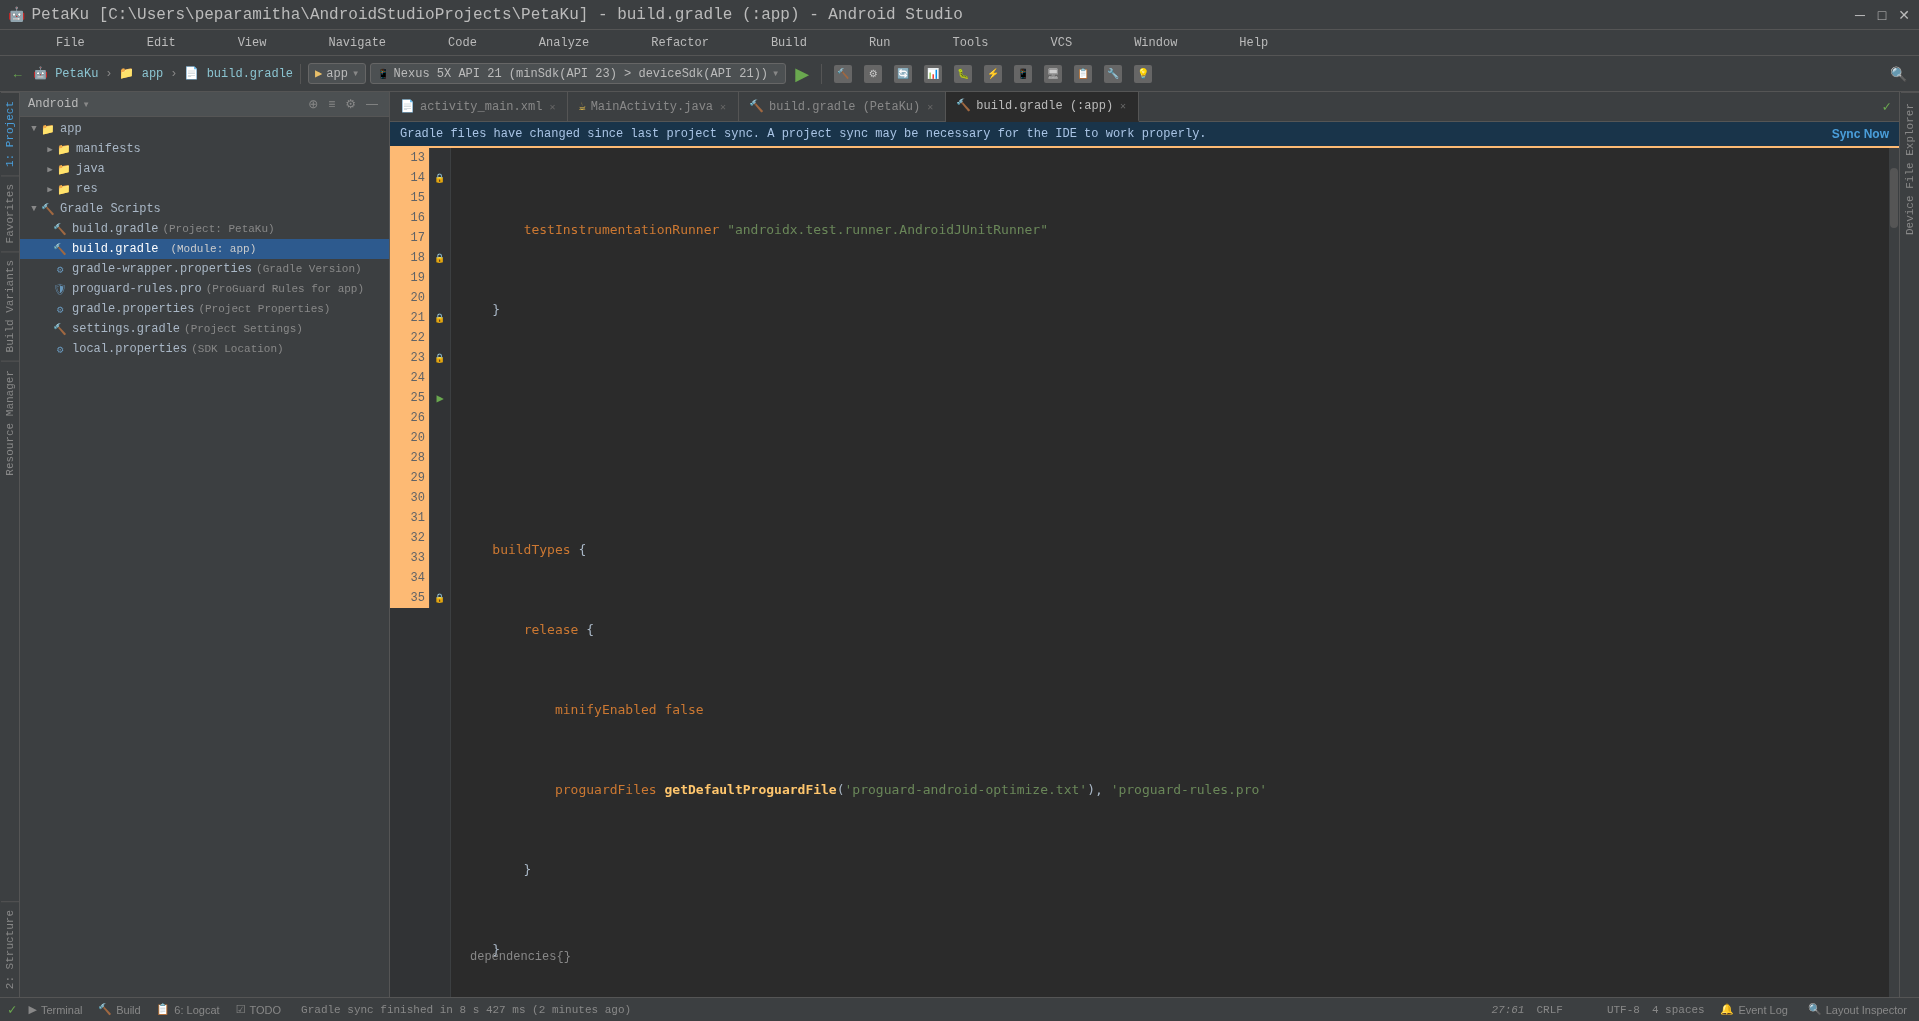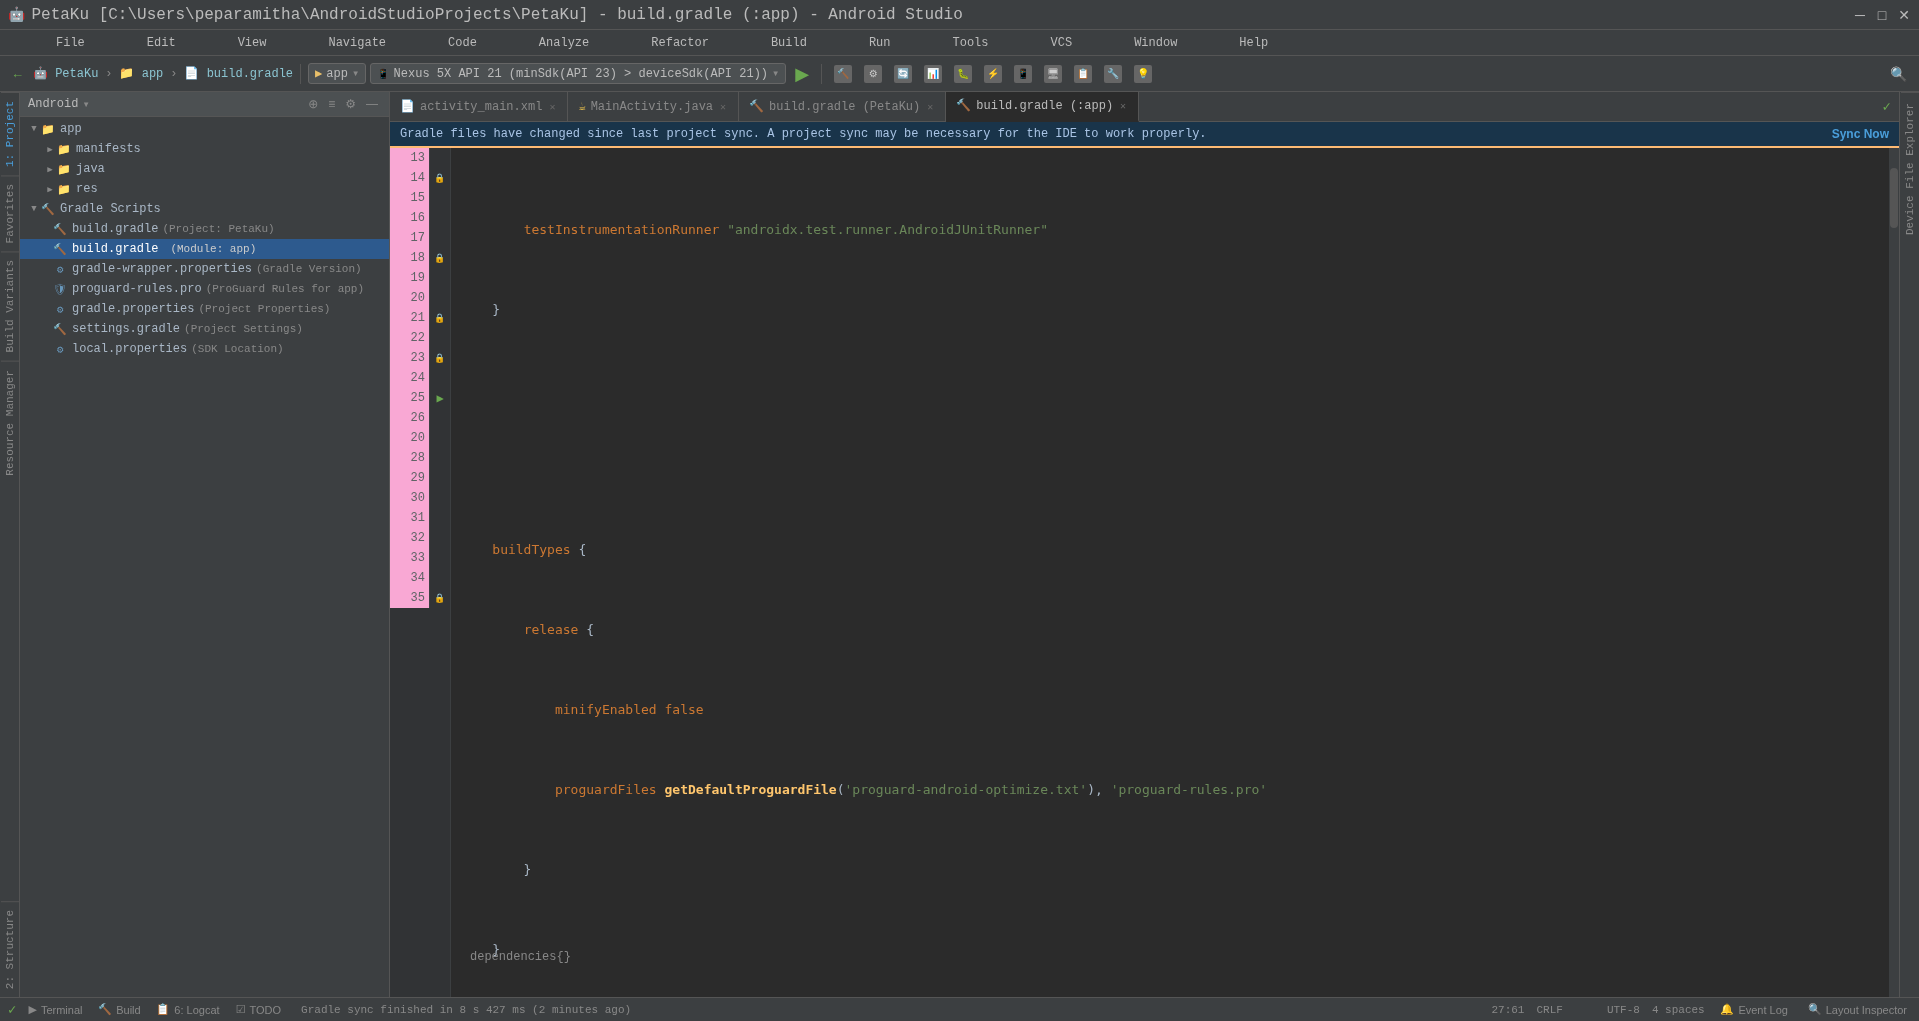--- a/index.html
+++ b/index.html
@@ -370,21 +370,21 @@
 
     .code-line {
       height: 20px;
       display: flex;
       align-items: center;
     }
 
     .gutter-col {
       width: 40px;
       min-width: 40px;
-      background: #f9a8d4;
+      background: #fdba74;
       display: flex;
       align-items: center;
       justify-content: flex-end;
       padding-right: 4px;
       color: #606366;
       font-size: 12px;
       border-right: 1px solid #3c3f41;
       height: 20px;
     }
     .gutter-icons-col {
@@ -869,21 +869,21 @@
       <span>📋</span>
       <span>6: Logcat</span>
     </button>
     <button class="terminal-btn">
       <span>☑</span>
       <span>TODO</span>
     </button>
     <span style="font-size:11px; color:#888; margin-left:8px;">Gradle sync finished in 8 s 427 ms (2 minutes ago)</span>
   </div>
   <div id="status-bar-right">
-    <span class="status-item" style="font-size:11px; color:#888;">27:61</span>
+    <span class="status-item" style="font-size:11px; color:#888;font-style:italic;">27:61</span>
     <span class="status-item" style="font-size:11px; color:#888;">CRLF</span>
     <span class="status-item" style="font-size:11px; color:#888;margin-left:32px;">UTF-8</span>
     <span class="status-item" style="font-size:11px; color:#888;">4 spaces</span>
     <button class="terminal-btn">
       <span>🔔</span>
       <span>Event Log</span>
     </button>
     <button class="terminal-btn">
       <span>🔍</span>
       <span>Layout Inspector</span>

